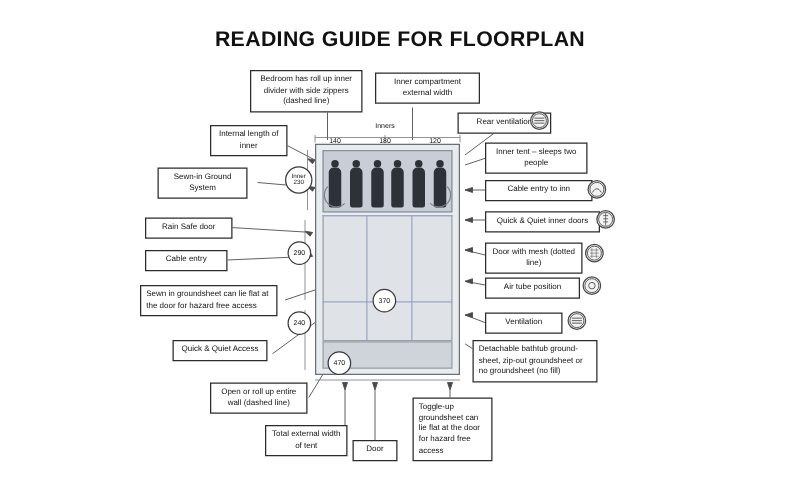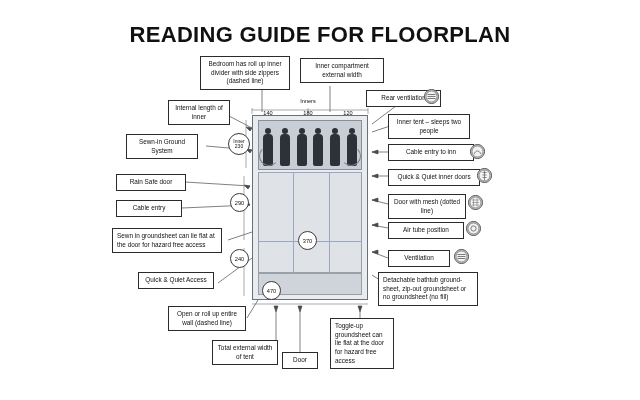--- a/index.html
+++ b/index.html
@@ -9,21 +9,21 @@
     font-family:"Liberation Sans", sans-serif;
     color:#1a1a1a;
     overflow:hidden;
     position:relative;
   }
   #stage { position:absolute; left:0; top:0; width:640px; height:400px; }
 
   .title {
     position:absolute; left:0; top:22px; width:640px;
     text-align:center;
-    font-size:22px; font-weight:bold; letter-spacing:0.3px;
+    font-size:17px; font-weight:bold; letter-spacing:0.3px;
     color:#111;
   }
 
   
   .box {
     position:absolute;
     box-sizing:border-box;
     border:1px solid #2b2b2b;
     background:#ffffff;
     font-size:6.4px;

